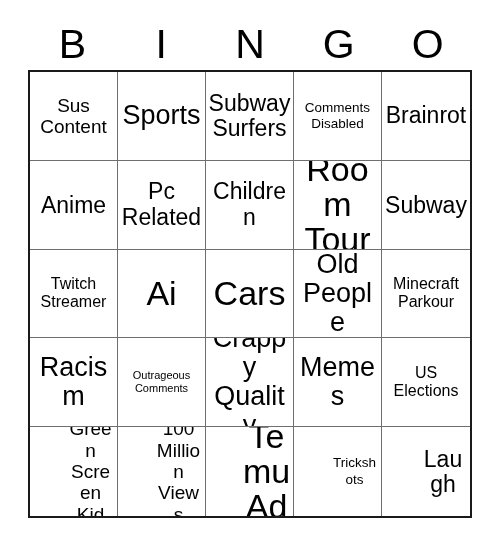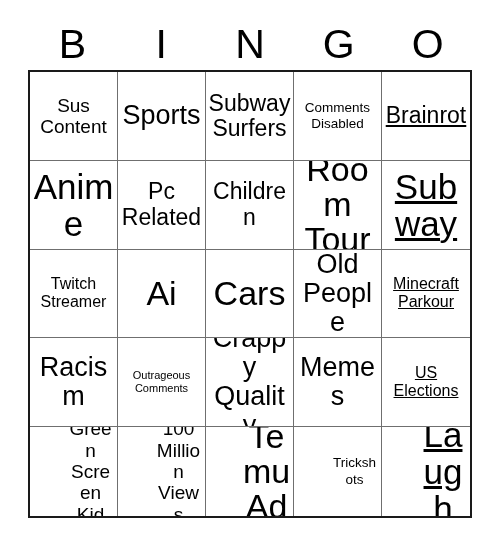--- a/index.html
+++ b/index.html
@@ -60,36 +60,36 @@
     border-right: 1px solid #6f6f6f;
     border-bottom: 1px solid #6f6f6f;
     display: flex;
     align-items: center;
     justify-content: center;
     text-align: center;
     padding: 1px 2px;
     overflow: hidden;
     background: #ffffff;
   }
-  .cell:nth-child(5n) { border-right: none; text-decoration: underline; }
+  .cell:nth-child(5n) { border-right: none; }
   .cell:nth-child(n+21) { border-bottom: none; padding-left: 36px; }
   .cell-text {
     display: block;
     width: 100%;
     line-height: 1.06;
     word-wrap: break-word;
   }
   
   .fs-xs   { font-size: 11px;  line-height: 1.22; }
   .fs-sm   { font-size: 13.5px; line-height: 1.2; }
   .fs-md   { font-size: 16px;  line-height: 1.16; }
   .fs-lg   { font-size: 19px;  line-height: 1.12; }
   .fs-xl   { font-size: 23px;  line-height: 1.1; }
   .fs-2xl  { font-size: 27px;  line-height: 1.08; }
-  .fs-3xl  { font-size: 35px;  line-height: 1.06; }
+  .fs-3xl  { font-size: 23px;  line-height: 1.06; }
   .fs-4xl  { font-size: 34px;  line-height: 1.04; }
 </style>
 </head>
 <body>
 
 <div id="card">
 
   <div id="header">
       <div class="header-letter">B</div>
       <div class="header-letter">I</div>

